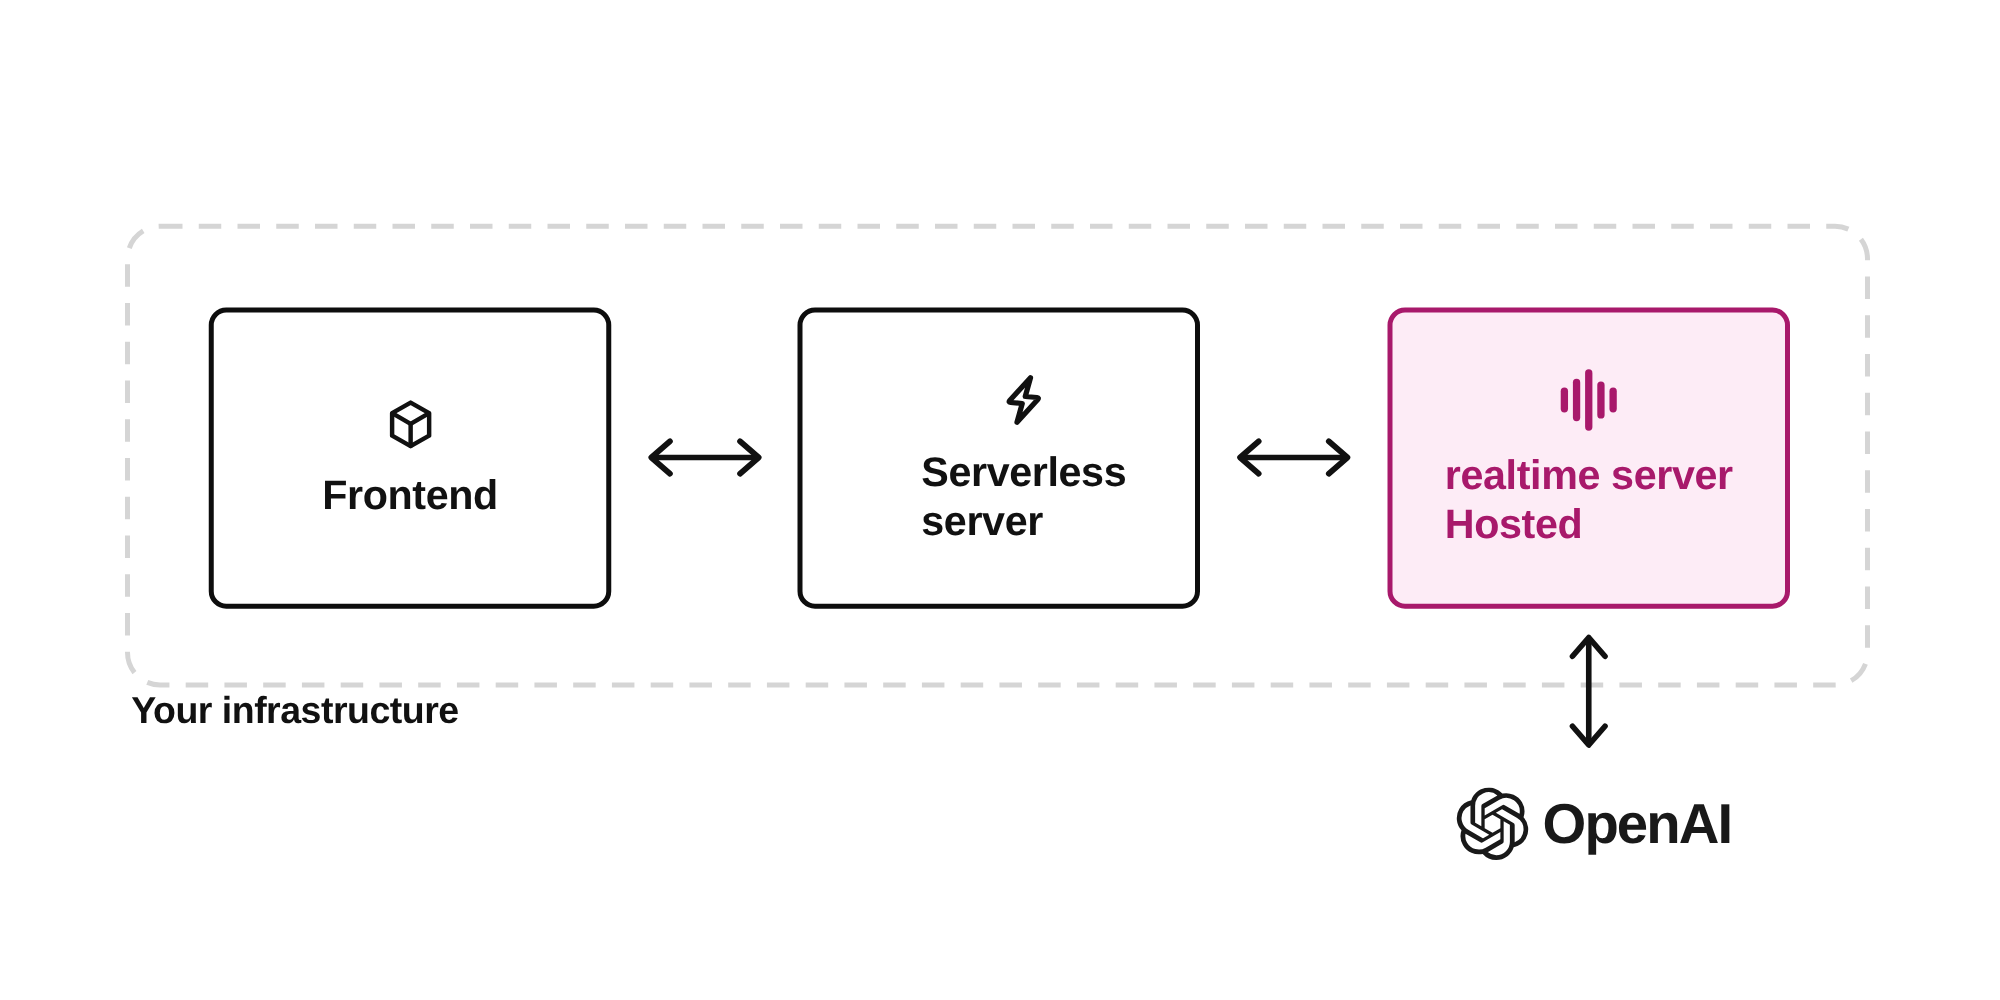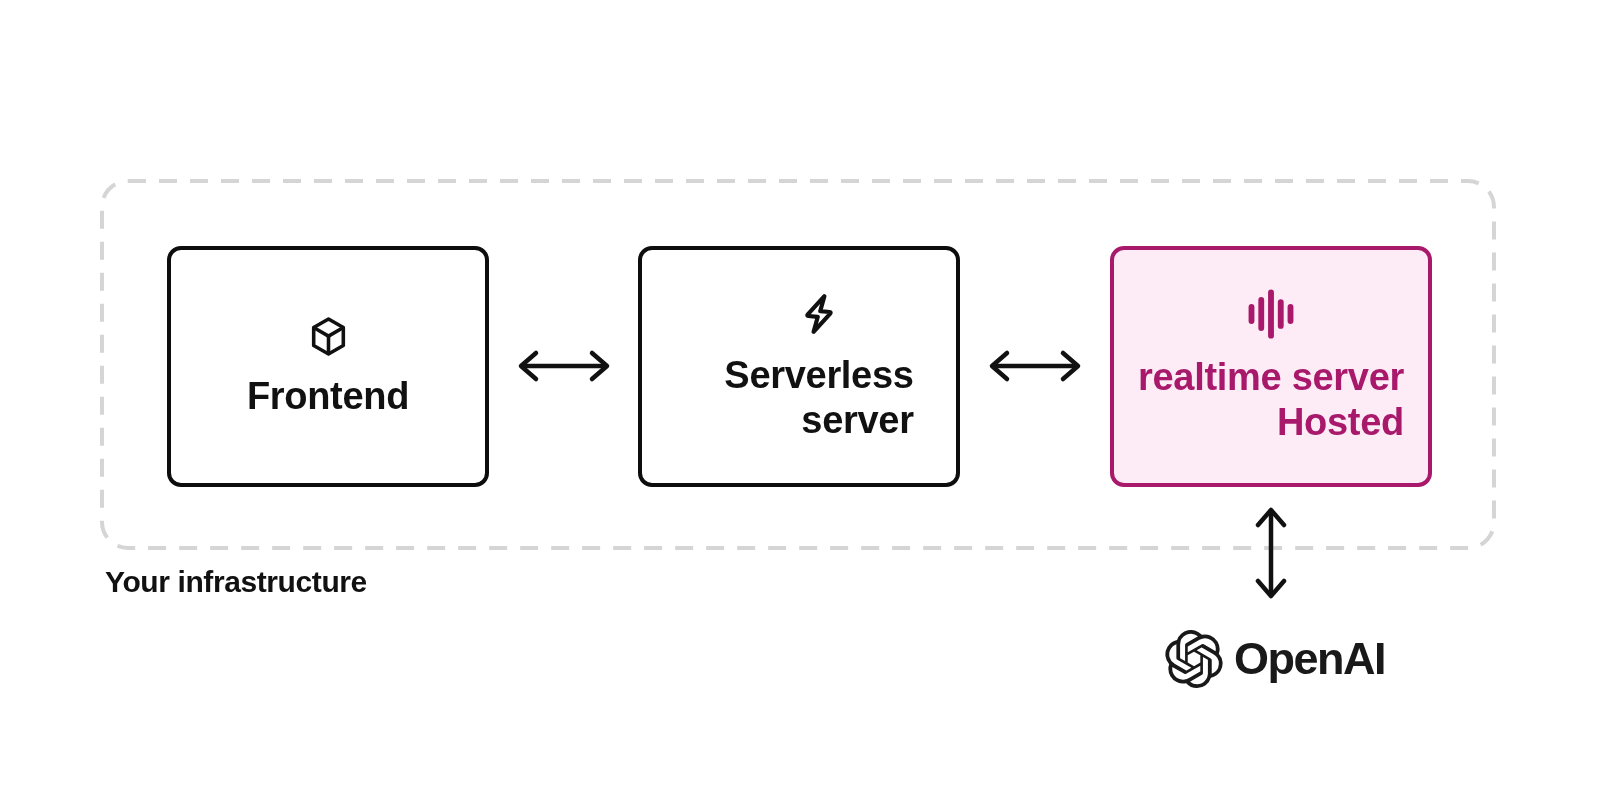--- a/index.html
+++ b/index.html
@@ -59,34 +59,34 @@
   .node--frontend { left: 167px; }
   .node--backend  { left: 638px; padding-left: 40px; }
   .node--realtime {
     left: 1110px;
     background: var(--accent_bg, #fdecf6);
     border-color: var(--accent, #a8196b);
   }
   .node-icon { display: block; color: var(--node_text, #111); }
   .node--realtime .node-icon { color: var(--accent, #a8196b); }
   .node-label {
-    font-size: 38px;
+    font-size: 33px;
     font-weight: 700;
     line-height: 1.18;
     letter-spacing: -0.3px;
     color: var(--node_text, #111);
-    text-align: right;
+    text-align: left;
   }
   .node--realtime .node-label { color: var(--accent, #a8196b); }
   .node-label span { display: block; }
   .node-label span:empty { display: none; }
   .boundary-label {
     position: absolute;
     left: 105px;
-    top: 565px;
+    top: 552px;
     font-size: 30px;
     font-weight: 700;
     letter-spacing: -0.4px;
     color: var(--node_text, #111);
     text-align: center;
   }
   .openai-group {
     position: absolute;
     left: 1165px;
     top: 630px;

